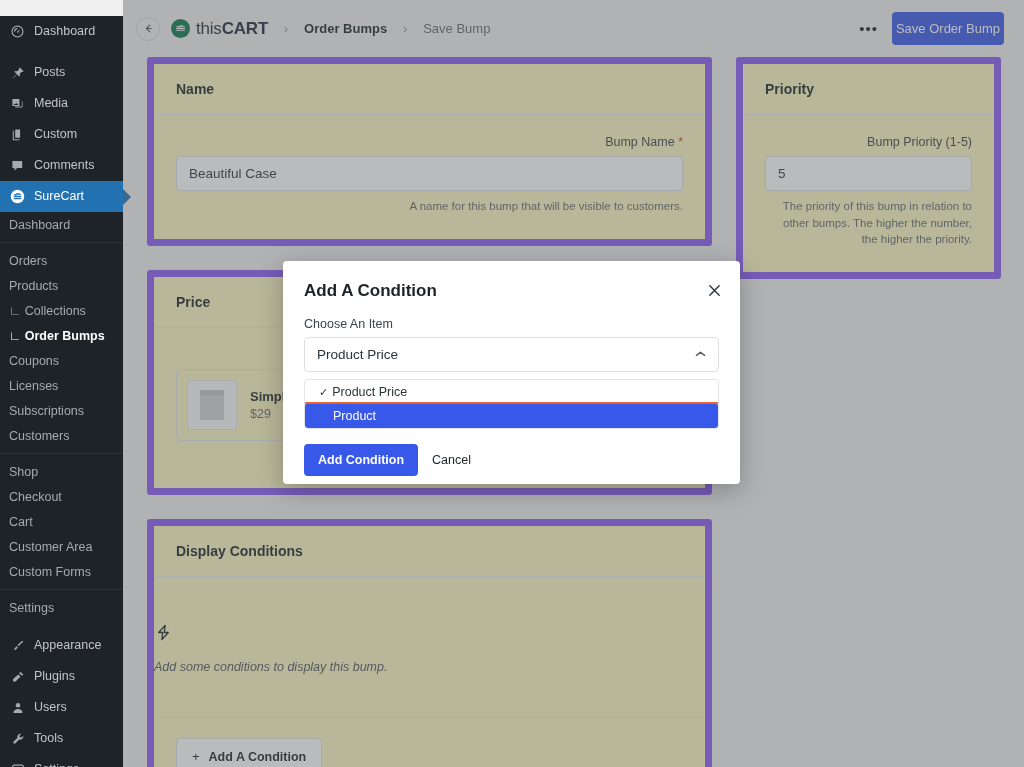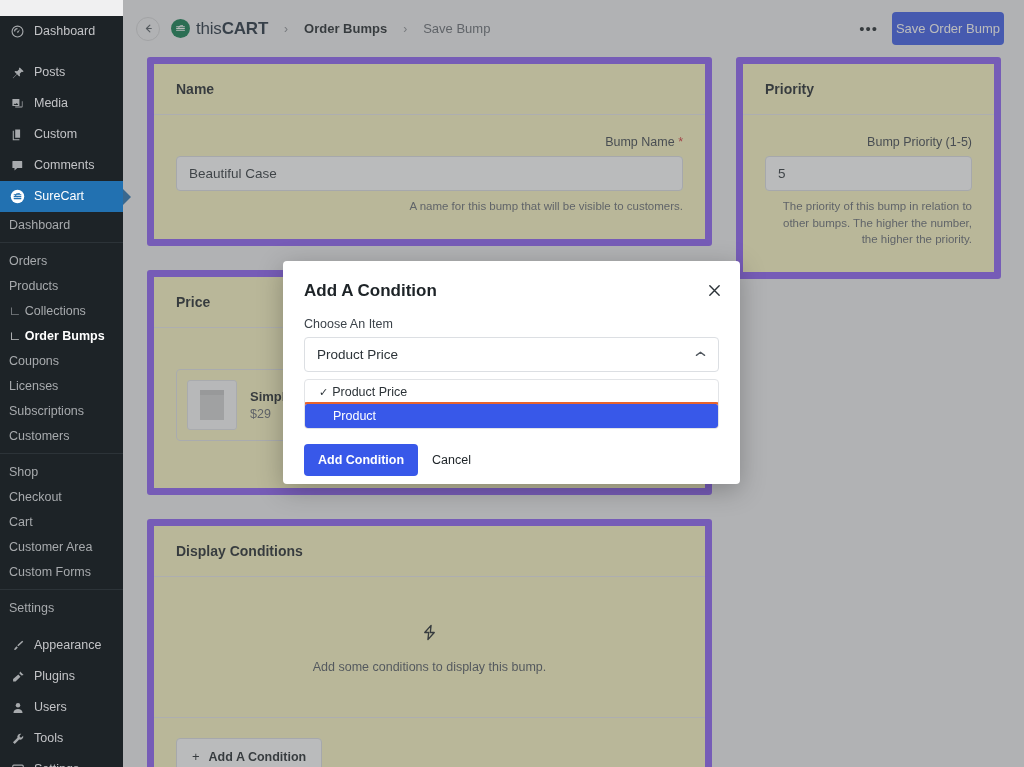--- a/index.html
+++ b/index.html
@@ -174,21 +174,21 @@
   .prod-thumb .glyph {
     width: 24px; height: 30px; background: #d3d3d3; display:block;
     border-top: 5px solid #c4c4c4;
   }
   .prod-name { font-size: 13px; font-weight: bold; color: #1d2327; white-space: nowrap; }
   .prod-price { font-size: 12.5px; color: #646970; margin-top: 3px; }
 
   
   .cond-empty {
     padding: 46px 0 42px;
-    text-align: center;
+    font-style: italic;
   }
   .bolt { color: #1d2327; font-size: 20px; display:block; margin-bottom: 10px; }
   .cond-empty-text { font-size: 12.5px; color: #50575e; }
   .cond-divider { border-top: 1px solid #e8e9eb; }
   .add-cond-btn {
     display: inline-flex; align-items: center; gap: 9px;
     border: 1px solid #dcdfe3; border-radius: 4px;
     background: #fff;
     padding: 10px 15px;
     font-size: 12.5px; font-weight: bold; color: #1d2327;

